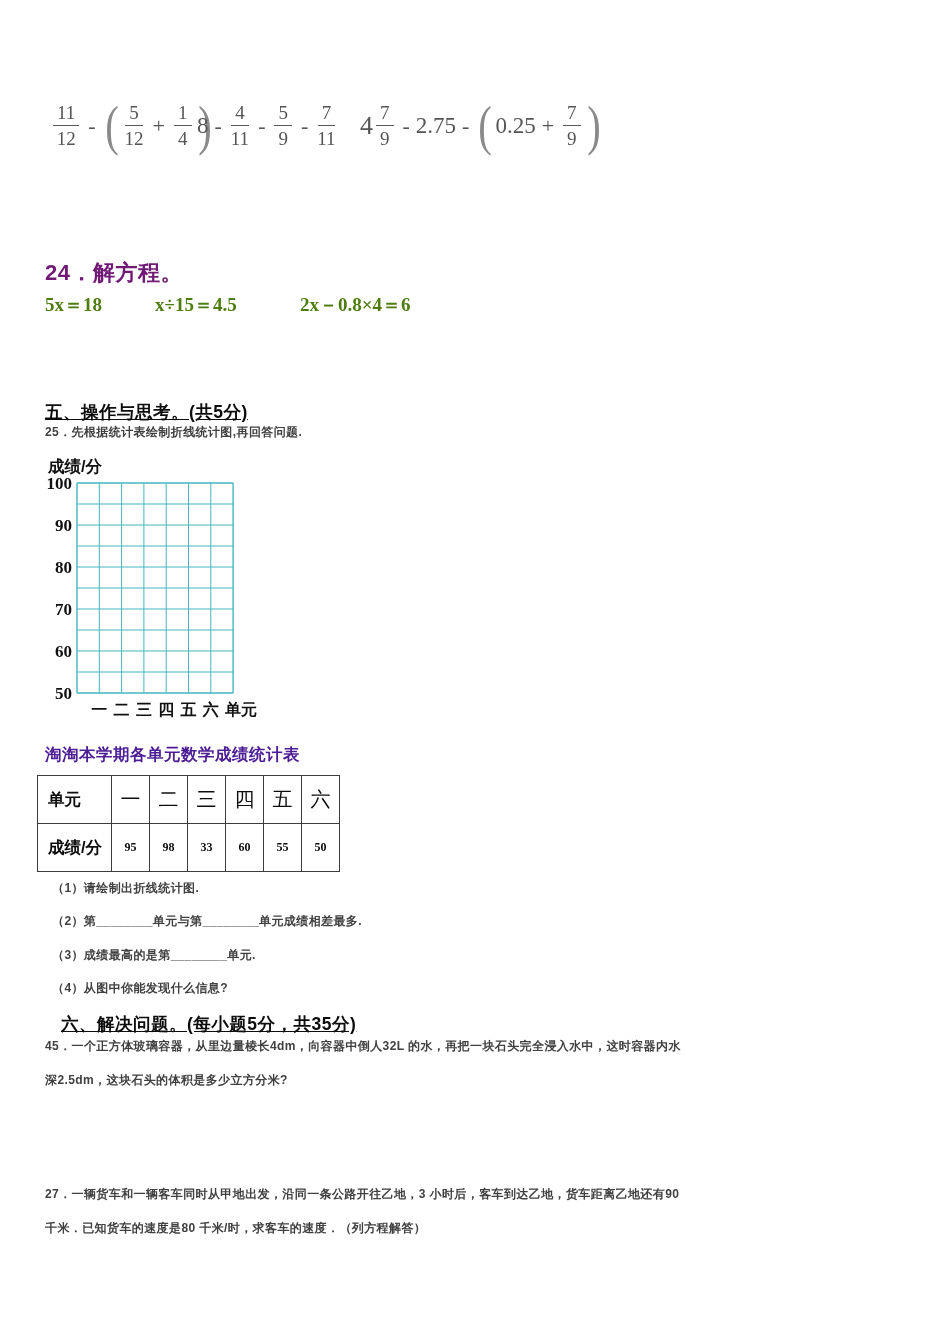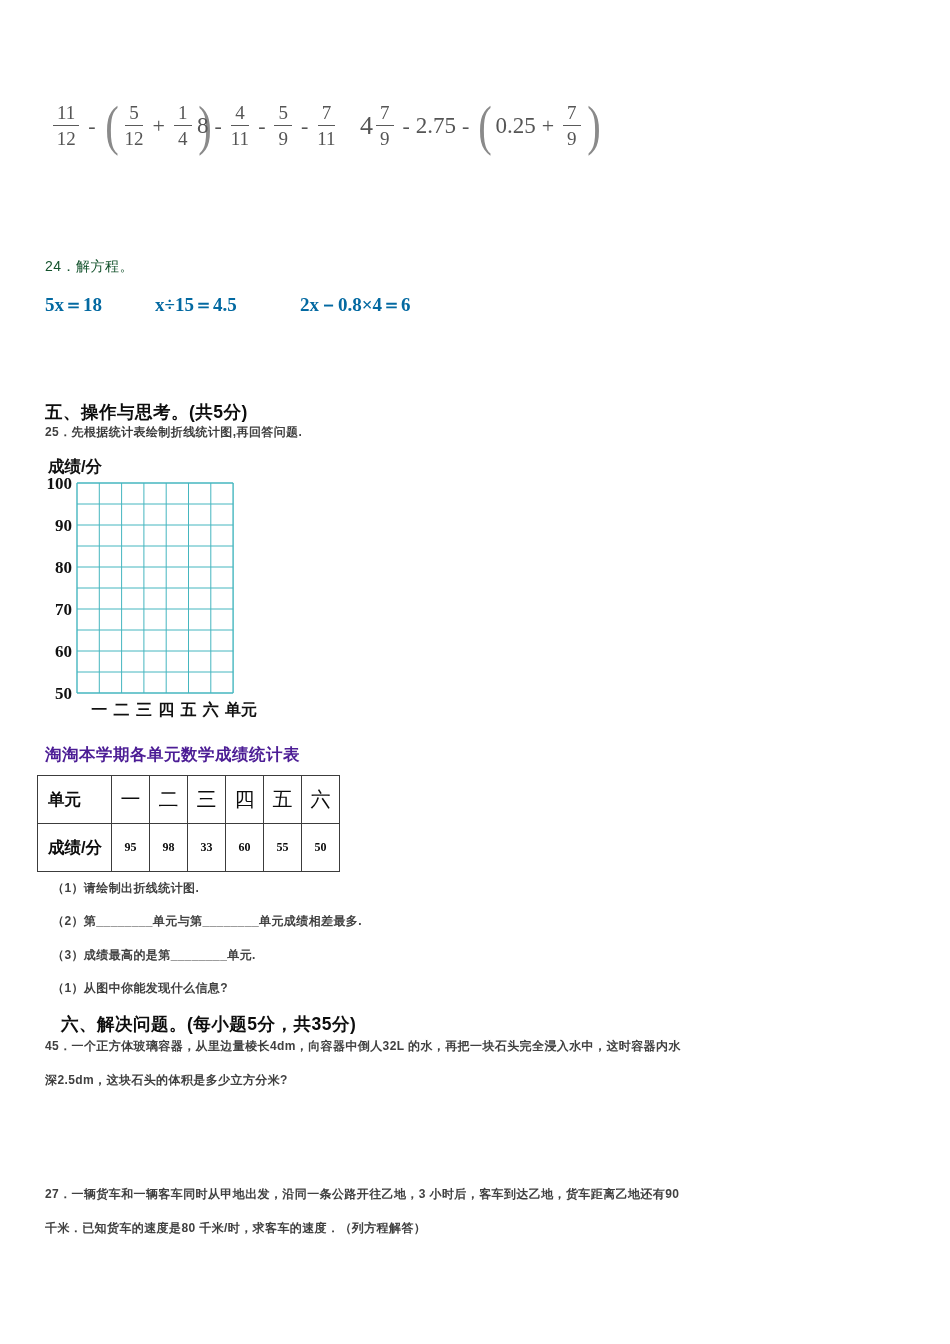--- a/index.html
+++ b/index.html
@@ -16,24 +16,24 @@
   .expr .mixed-int { font-size:26px; }
   .expr .op { font-family:"Liberation Serif", serif; font-size:22px; color:#555; margin:0 6px; }
   .expr .frac { display:inline-flex; flex-direction:column; align-items:center; margin:0 3px;
                 font-family:"Liberation Serif", serif; font-size:19px; color:#555; line-height:1.15; }
   .expr .fn { border-bottom:1.5px solid #5a5a5a; padding:0 4px 1px; }
   .expr .fd { padding-top:2px; }
   .expr .paren { font-family:"Liberation Serif", serif; font-size:54px; font-weight:300; color:#8a8a8a;
                  transform:scaleX(0.75); line-height:0.9; margin:0 1px; }
 
   
-  .q-title  { position:absolute; font-size:14px; font-weight:400; color:#14532d; white-space:nowrap; letter-spacing:0.5px; }
-  .sec-title{ position:absolute; font-size:17.5px; font-weight:700; color:#0d0d0d; white-space:nowrap; letter-spacing:0.5px; }
+  .q-title  { position:absolute; font-size:22px; font-weight:700; color:#701a75; white-space:nowrap; letter-spacing:0.5px; }
+  .sec-title{ position:absolute; font-size:17.5px; font-weight:700; color:#0d0d0d; white-space:nowrap; letter-spacing:0.5px;text-decoration:underline; }
   .q-line   { position:absolute; font-size:12px;  font-weight:700; color:#404040; white-space:nowrap; letter-spacing:0.4px; }
-  .eq { position:absolute; font-family:"Liberation Serif", serif; font-weight:700; font-size:19px; color:#0369a1; white-space:nowrap; }
+  .eq { position:absolute; font-family:"Liberation Serif", serif; font-weight:700; font-size:19px; color:#4d7c0f; white-space:nowrap; }
 
   
   .chart-wrap { position:absolute; left:30px; top:448px; width:310px; height:280px; }
 
   
   .table-title { position:absolute; left:45px; top:744px; font-size:16.5px; font-weight:700; color:#4c1d95; letter-spacing:0.5px; }
   table.score { position:absolute; left:37px; top:775px; border-collapse:collapse; }
   table.score td {
     border:1.6px solid #3c3c3c; height:48px; text-align:center; vertical-align:middle;
     font-family:"Liberation Serif", serif; font-size:19px; color:#0c0c0c;
@@ -167,21 +167,21 @@
           <td class="val">60</td>
           <td class="val">55</td>
           <td class="val">50</td>
         </tr>
       </tbody>
     </table>
 
   <div class="q-line" style="left:52px; top:880px;">（1）请绘制出折线统计图.</div>
   <div class="q-line" style="left:52px; top:913px;">（2）第________单元与第________单元成绩相差最多.</div>
   <div class="q-line" style="left:52px; top:947px;">（3）成绩最高的是第________单元.</div>
-  <div class="q-line" style="left:52px; top:980px;">（1）从图中你能发现什么信息?</div>
+  <div class="q-line" style="left:52px; top:980px;">（4）从图中你能发现什么信息?</div>
 
   <div class="sec-title" style="left:61px; top:1012px;">六、解决问题。(每小题5分，共35分)</div>
   <div class="q-line" style="left:45px; top:1038px;">45．一个正方体玻璃容器，从里边量棱长4dm，向容器中倒人32L 的水，再把一块石头完全浸入水中，这时容器内水</div>
   <div class="q-line" style="left:45px; top:1072px;">深2.5dm，这块石头的体积是多少立方分米?</div>
 
   <div class="q-line" style="left:45px; top:1186px;">27．一辆货车和一辆客车同时从甲地出发，沿同一条公路开往乙地，3 小时后，客车到达乙地，货车距离乙地还有90</div>
   <div class="q-line" style="left:45px; top:1220px;">千米．已知货车的速度是80 千米/时，求客车的速度．（列方程解答）</div>
 
 </div>
 

